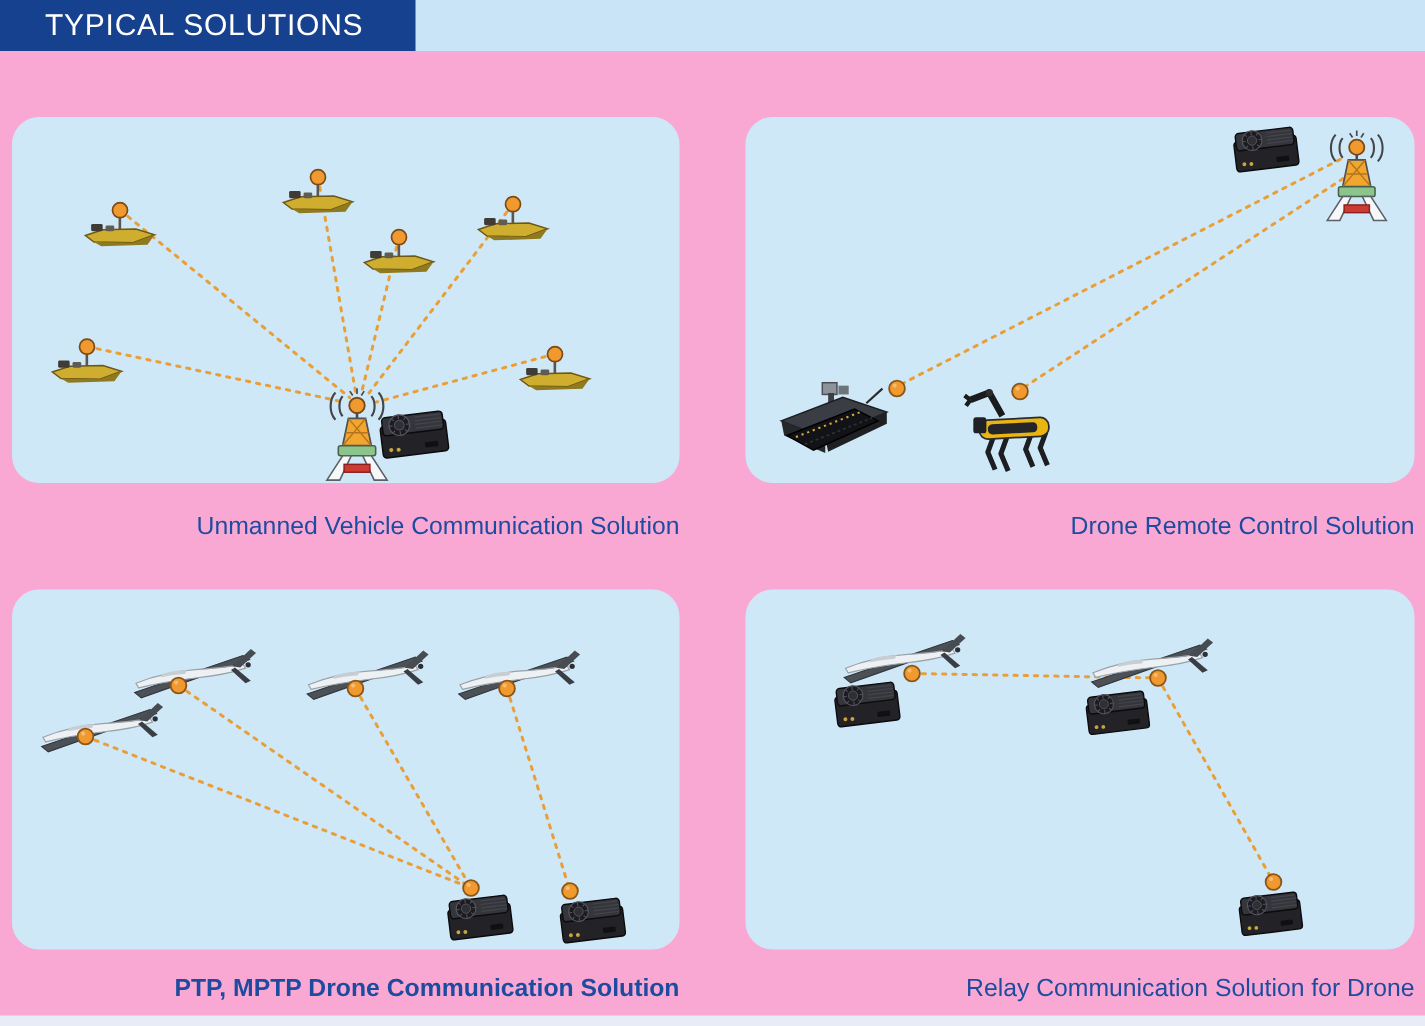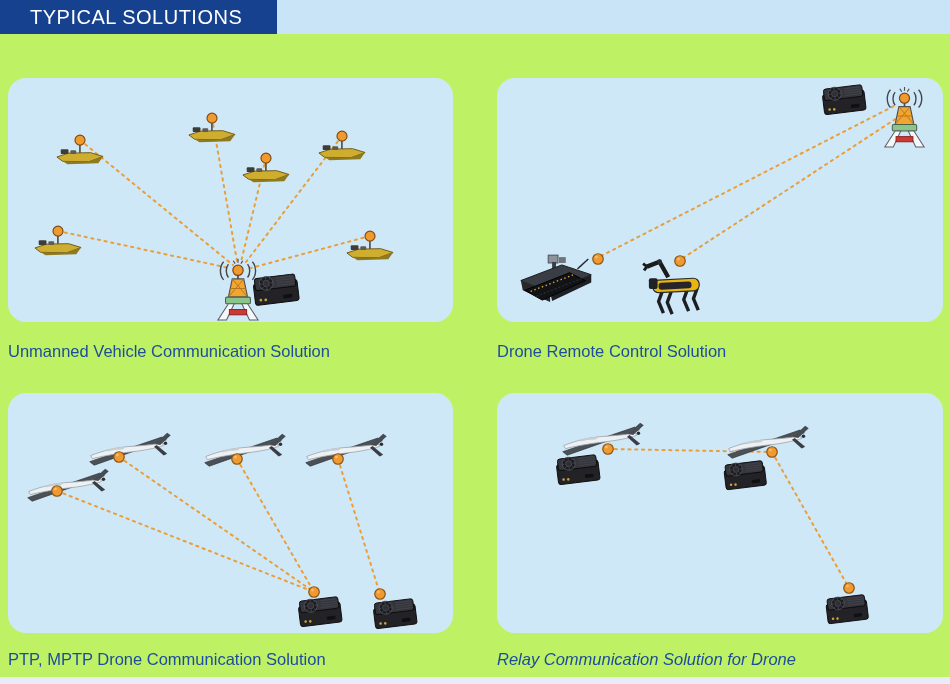--- a/index.html
+++ b/index.html
@@ -1,35 +1,35 @@
 <!DOCTYPE html>
 <html><head>
 <meta charset="utf-8">
 <style>
   html,body{margin:0;padding:0;background:#ffffff;}
-  #page{position:relative;width:950px;height:684px;background:#bef264;overflow:hidden;
+  #page{position:relative;width:950px;height:684px;background:#f9a8d4;overflow:hidden;
         font-family:"Liberation Sans", sans-serif;}
   
   .top-strip{position:absolute;left:0;top:0;width:950px;height:34px;background:#c9e4f6;}
   .banner{position:absolute;left:0;top:0;width:277px;height:34px;background:#15418e;
           display:flex;align-items:center;}
   .banner-title{color:#ffffff;font-size:20px;font-weight:500;letter-spacing:.5px;padding-left:30px;white-space:nowrap;}
   
   .panel{position:absolute;background:#cfe8f8;border-radius:18px;}
   #panel-1{left:8px;top:78px;width:445px;height:244px;}
   #panel-2{left:497px;top:78px;width:446px;height:244px;}
   #panel-3{left:8px;top:393px;width:445px;height:240px;}
   #panel-4{left:497px;top:393px;width:446px;height:240px;}
   .scene{position:absolute;left:0;top:0;width:100%;height:100%;display:block;}
   
-  .caption{position:absolute;color:#1d4c9f;font-size:16.5px;font-weight:500;text-align:left;white-space:nowrap;}
+  .caption{position:absolute;color:#1d4c9f;font-size:16.5px;font-weight:500;text-align:right;white-space:nowrap;}
   #cap-1{left:8px;top:342px;width:445px;}
   #cap-2{left:497px;top:342px;width:446px;}
-  #cap-3{left:8px;top:650px;width:445px;}
-  #cap-4{left:497px;top:650px;width:446px;font-style:italic;}
+  #cap-3{left:8px;top:650px;width:445px;font-weight:bold;}
+  #cap-4{left:497px;top:650px;width:446px;}
   .bottom-strip{position:absolute;left:0;bottom:0;width:950px;height:7px;background:#e7ecf6;}
   .link{stroke:#e99f38;stroke-width:2;stroke-dasharray:2.2 4.6;stroke-linecap:round;fill:none;}
   .defs-holder{position:absolute;width:0;height:0;overflow:hidden;}
 </style>
 </head>
 <body>
 
 <div id="page">
 
   <svg class="defs-holder" aria-hidden="true">

